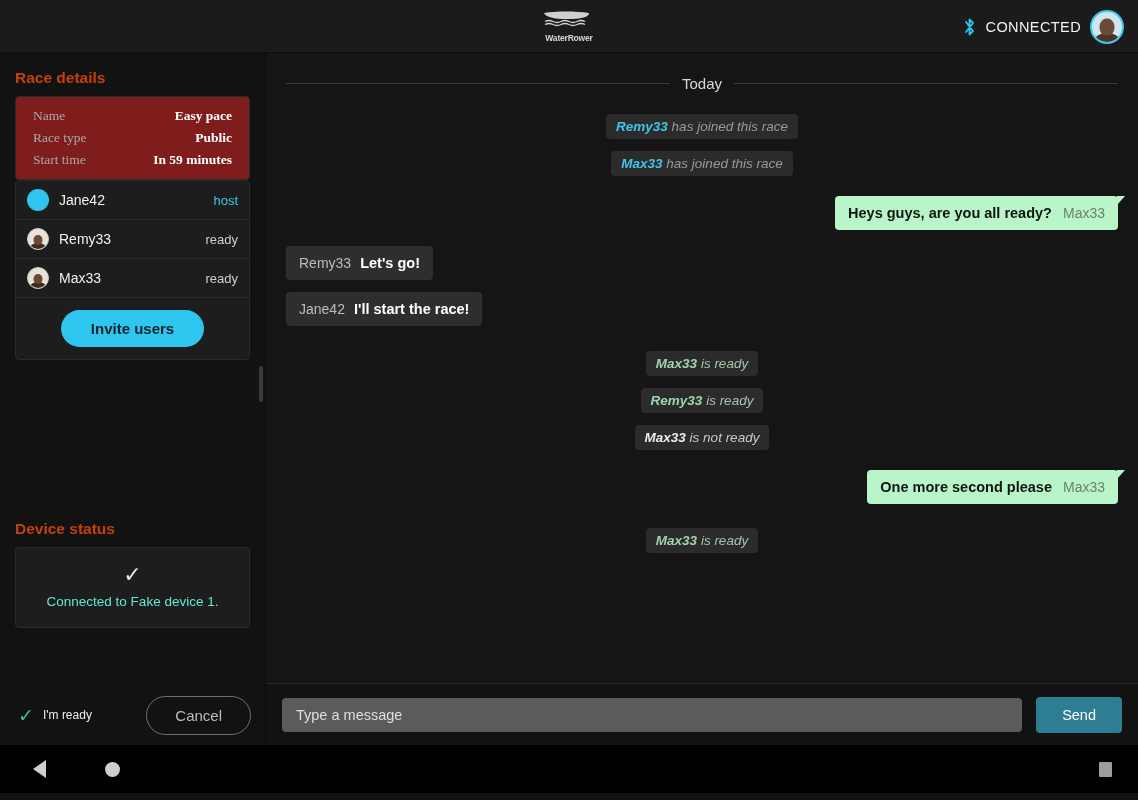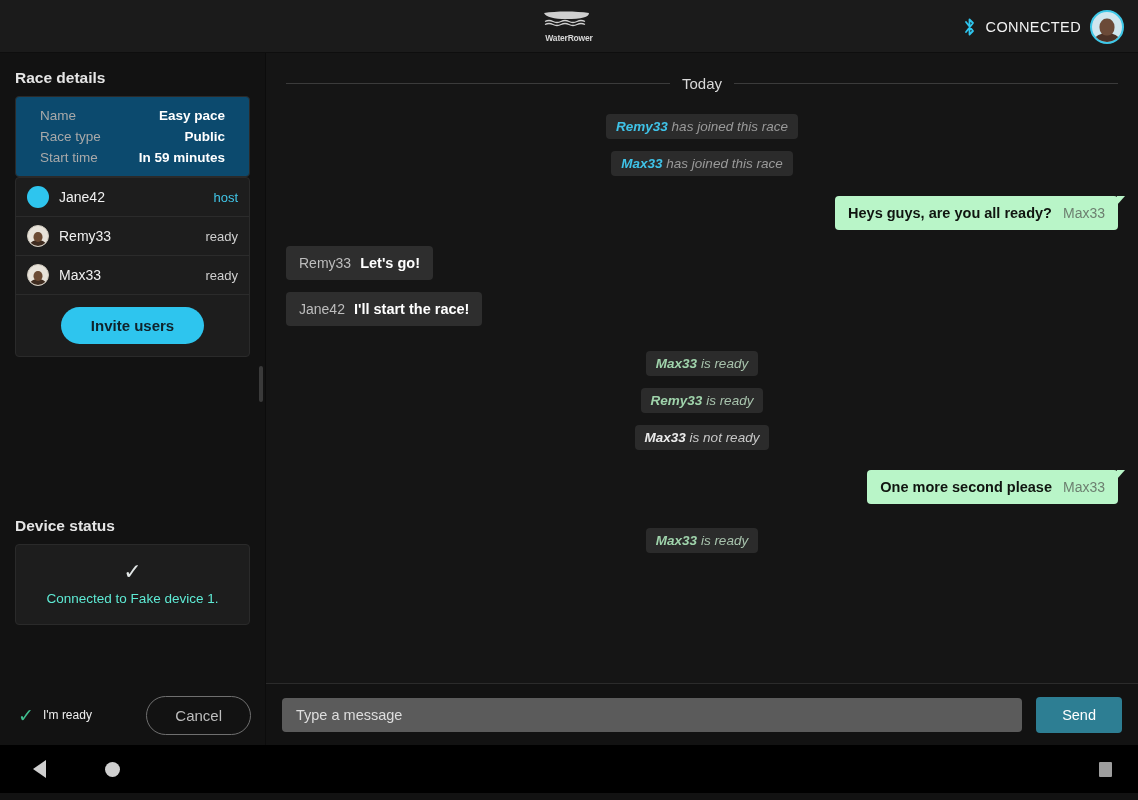--- a/index.html
+++ b/index.html
@@ -58,26 +58,27 @@
   .body { display: flex; height: 692px; }
 
   
   .sidebar {
     width: 266px; background: #121212; position: relative;
     display: flex; flex-direction: column;
     border-right: 1px solid #0c0c0c;
   }
   .side-scroll { flex: 1; position: relative; overflow: hidden; padding: 0 15px; }
   .section-title {
-    color: #e5e5e5; font-size: 15.5px; font-weight: 700;
+    color: #c2410c; font-size: 15.5px; font-weight: 700;
     margin: 16px 0 9px 0;
   }
   .card {
-    background: #0c4a6e; border: 1px solid #2a2a2a; border-radius: 4px;
-    padding: 8px 24px;
+    background: #7f1d1d; border: 1px solid #2a2a2a; border-radius: 4px;
+    padding: 8px 17px;
+    font-family: Liberation Serif, serif;
   }
   .kv { display: flex; justify-content: space-between; align-items: baseline; padding: 3px 0; }
   .kv .k { color: #a9a9a9; font-size: 13.5px; }
   .kv .v { color: #ffffff; font-size: 13.5px; font-weight: 700; }
 
   .p-card { background: #1d1d1d; border: 1px solid #2a2a2a; border-radius: 4px; padding: 0 0 12px 0; }
   .p-row {
     display: flex; align-items: center; gap: 10px;
     padding: 8px 11px; border-bottom: 1px solid #2b2b2b;
   }

